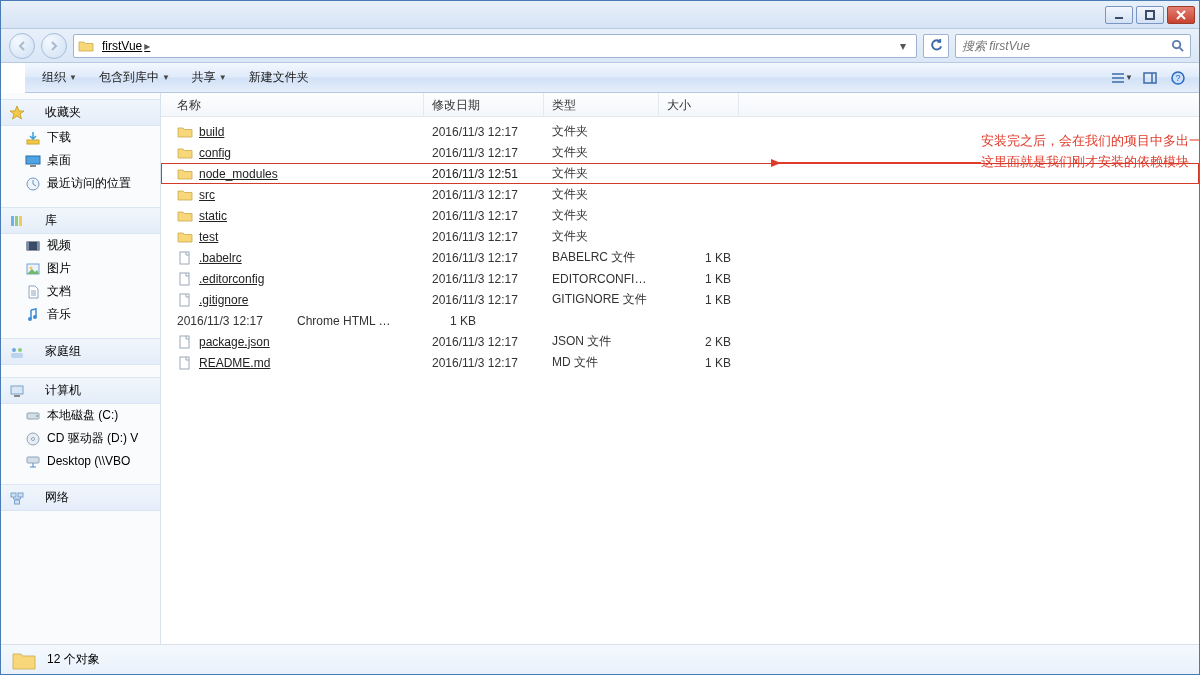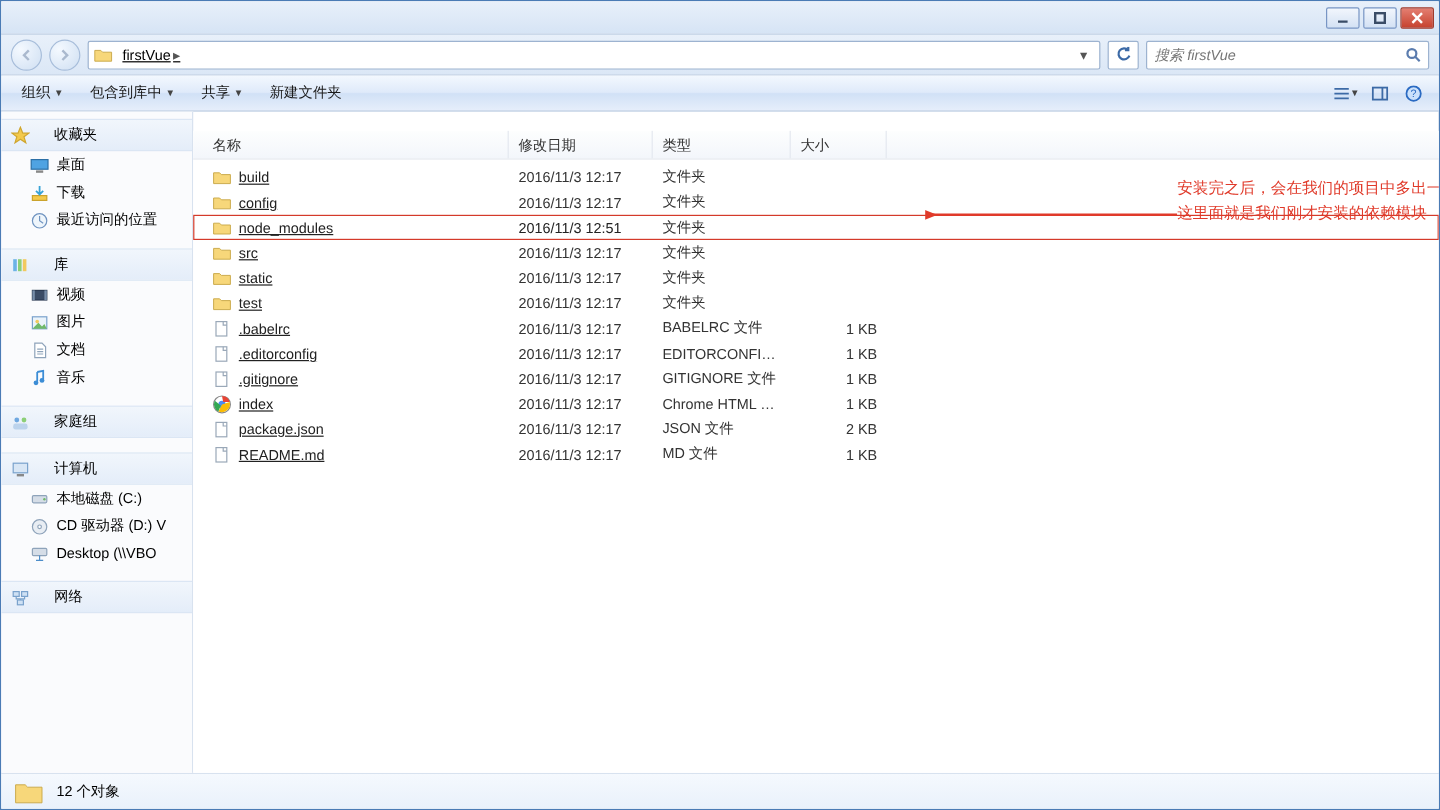--- a/index.html
+++ b/index.html
@@ -63,21 +63,21 @@
     width:236px;height:24px;border:1px solid #9db3d0;background:#fff;
     display:flex;align-items:center;padding:0 6px;border-radius:2px;
   }
   .searchbox input { border:none;outline:none;flex:1;font-size:12px;color:#888;font-style:italic;}
   .searchbox svg { width:13px;height:13px;stroke:#5b7cae;stroke-width:2;fill:none;}
   
   .toolbar {
     height:30px;
     background: linear-gradient(#f3f8fe,#dfeafa 48%,#d1e1f6 52%,#e6eefb);
     border-bottom:1px solid #b6c9e0;
-    display:flex; align-items:center; padding:0 8px; gap:4px;
+    display:flex; align-items:center; padding:0 8px; gap:4px;margin-left:24px;
   }
   .tbbtn {
     padding:3px 8px; display:flex;align-items:center;gap:3px;
     border:1px solid transparent; border-radius:2px; color:#1a1a1a;
   }
   .tbbtn .dd { font-size:8px;color:#444;}
   .toolbar .spacer{flex:1;}
   .viewbtns { display:flex; gap:2px;}
   .viewbtns .ic { width:26px;height:22px;display:flex;align-items:center;justify-content:center;border:1px solid transparent;border-radius:2px;}
   .viewbtns svg { width:14px;height:14px;stroke:#3c6aa6;stroke-width:1.5;fill:none;}
@@ -91,21 +91,21 @@
   .sbhead {
     padding:4px 8px; display:flex;align-items:center;gap:20px;
     background:linear-gradient(#f1f6fc,#e4edf9);
     border-top:1px solid #dbe6f4;border-bottom:1px solid #dbe6f4;
     font-weight:normal;
   }
   .sbitem { padding:3px 8px 3px 24px; display:flex;align-items:center;gap:6px;}
   .ic16 { width:16px;height:16px;display:inline-flex;align-items:center;justify-content:center;flex-shrink:0;}
   .sbspacer{height:12px;}
   
-  .content { flex:1; position:relative; background:#fff;margin-top:16px;}
+  .content { flex:1; position:relative; background:#fff;}
   .listhead {
     height:24px; display:flex; border-bottom:1px solid #e4e8ef;
     background:linear-gradient(#fdfefe,#f3f6fb);
     font-size:12px;color:#333;
     padding-left:8px;
   }
   .listhead .col { padding:4px 8px; border-right:1px solid #e4e8ef;}
   .col.name{width:255px;} .col.date{width:120px;font-family:Liberation Mono, monospace;} .col.type{width:115px;} .col.size{width:80px;text-align:left;}
   .rows { padding-top:4px;}
   .row {
@@ -250,34 +250,34 @@
       <span class="ic16 star">
           <svg viewBox="0 0 16 16">
             <path d="M8 1 L10 6 L15 6 L11 9 L12.5 14 L8 11 L3.5 14 L5 9 L1 6 L6 6 Z"></path>
           </svg>
         </span>
       <span>收藏夹</span>
     </div>
     <div class="sbitem">
         <span class="ic16">
           <svg viewBox="0 0 16 16">
+            <rect x="2" y="10" width="12" height="4" fill="#f3c94b" stroke="#caa32c"></rect>
+            <path d="M8 2 V9 M5 6 L8 9 L11 6" stroke="#37a2d6" fill="none" stroke-width="1.5"></path>
+          </svg>
+        </span>
+        <span>下载</span>
+      </div>
+    <div class="sbitem">
+        <span class="ic16">
+          <svg viewBox="0 0 16 16">
             <rect x="1" y="3" width="14" height="8" fill="#4fa3e2" stroke="#2b6fa6"></rect>
             <rect x="5" y="12" width="6" height="2" fill="#888"></rect>
           </svg>
         </span>
         <span>桌面</span>
-      </div>
-    <div class="sbitem">
-        <span class="ic16">
-          <svg viewBox="0 0 16 16">
-            <rect x="2" y="10" width="12" height="4" fill="#f3c94b" stroke="#caa32c"></rect>
-            <path d="M8 2 V9 M5 6 L8 9 L11 6" stroke="#37a2d6" fill="none" stroke-width="1.5"></path>
-          </svg>
-        </span>
-        <span>下载</span>
       </div>
     <div class="sbitem">
         <span class="ic16">
           <svg viewBox="0 0 16 16">
             <circle cx="8" cy="8" r="6" fill="#eef5fb" stroke="#6f93c0"></circle>
             <path d="M8 4 V8 L11 10" stroke="#6f93c0" fill="none"></path>
           </svg>
         </span>
         <span>最近访问的位置</span>
       </div>
@@ -518,32 +518,20 @@
                 <path d="M9 2 V5 H12"></path>
               </svg>
             </span>
             <span>.gitignore</span>
           </div>
           <div class="cell date">2016/11/3 12:17</div>
           <div class="cell type">GITIGNORE 文件</div>
           <div class="cell size">1 KB</div>
         </div>
         <div class="row">
-          <div class="cell name">
-            <span class="ic16">
-              <svg viewBox="0 0 16 16">
-                <circle cx="8" cy="8" r="7" fill="#fff" stroke="#888"></circle>
-                <circle cx="8" cy="8" r="3" fill="#4c8bf5"></circle>
-                <path d="M8 1 A7 7 0 0 1 14.5 6 L9 6" fill="#e94435"></path>
-                <path d="M14.5 6 A7 7 0 0 1 5 14 L8 8" fill="#fbbc05"></path>
-                <path d="M5 14 A7 7 0 0 1 2 5 L7 9" fill="#34a853"></path>
-              </svg>
-            </span>
-            <span>index</span>
-          </div>
           <div class="cell date">2016/11/3 12:17</div>
           <div class="cell type">Chrome HTML D...</div>
           <div class="cell size">1 KB</div>
         </div>
         <div class="row">
           <div class="cell name">
             <span class="ic16">
               <svg class="filesvg" viewBox="0 0 16 16">
                 <rect x="3" y="2" width="9" height="12"></rect>
                 <path d="M9 2 V5 H12"></path>

